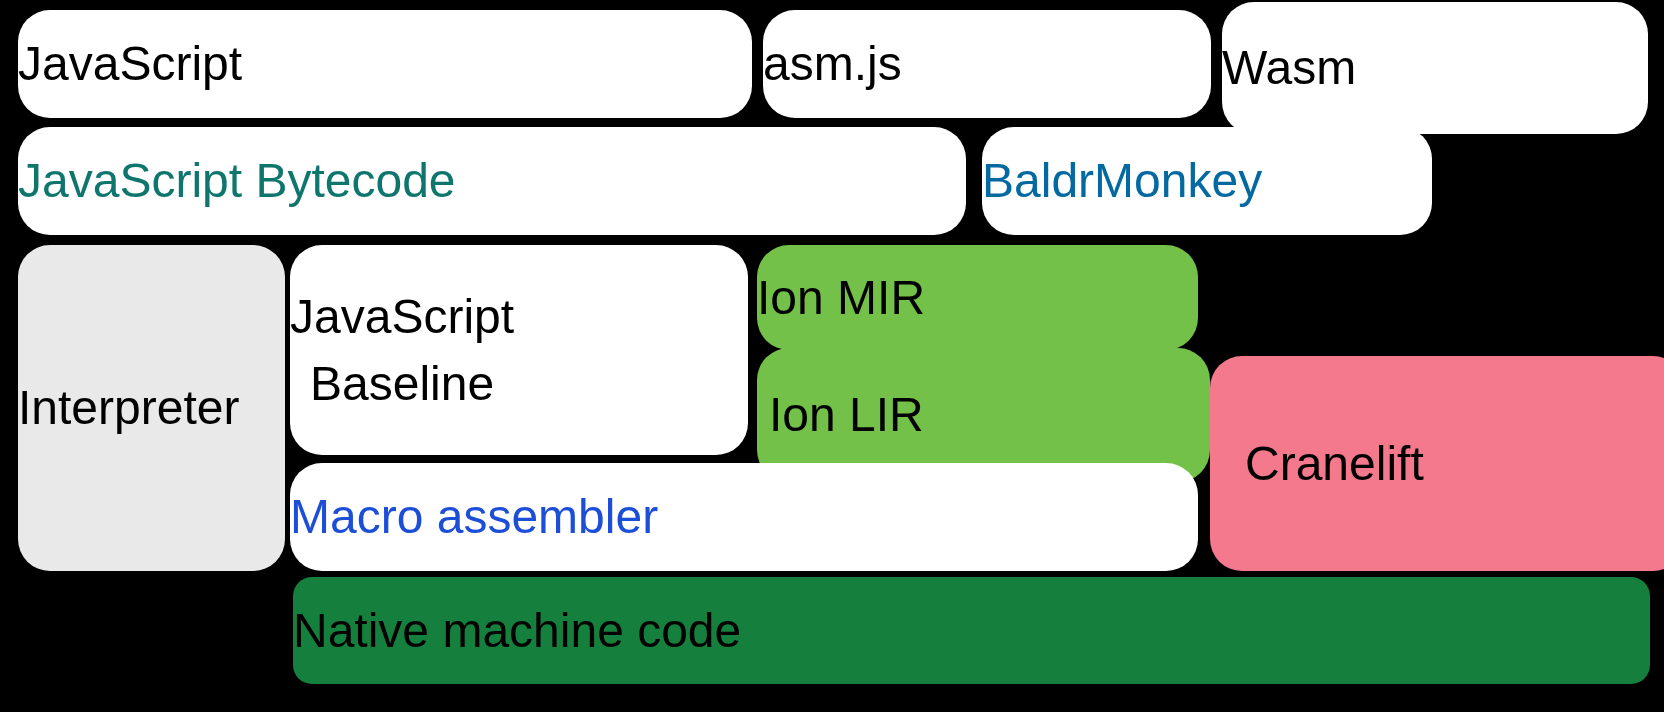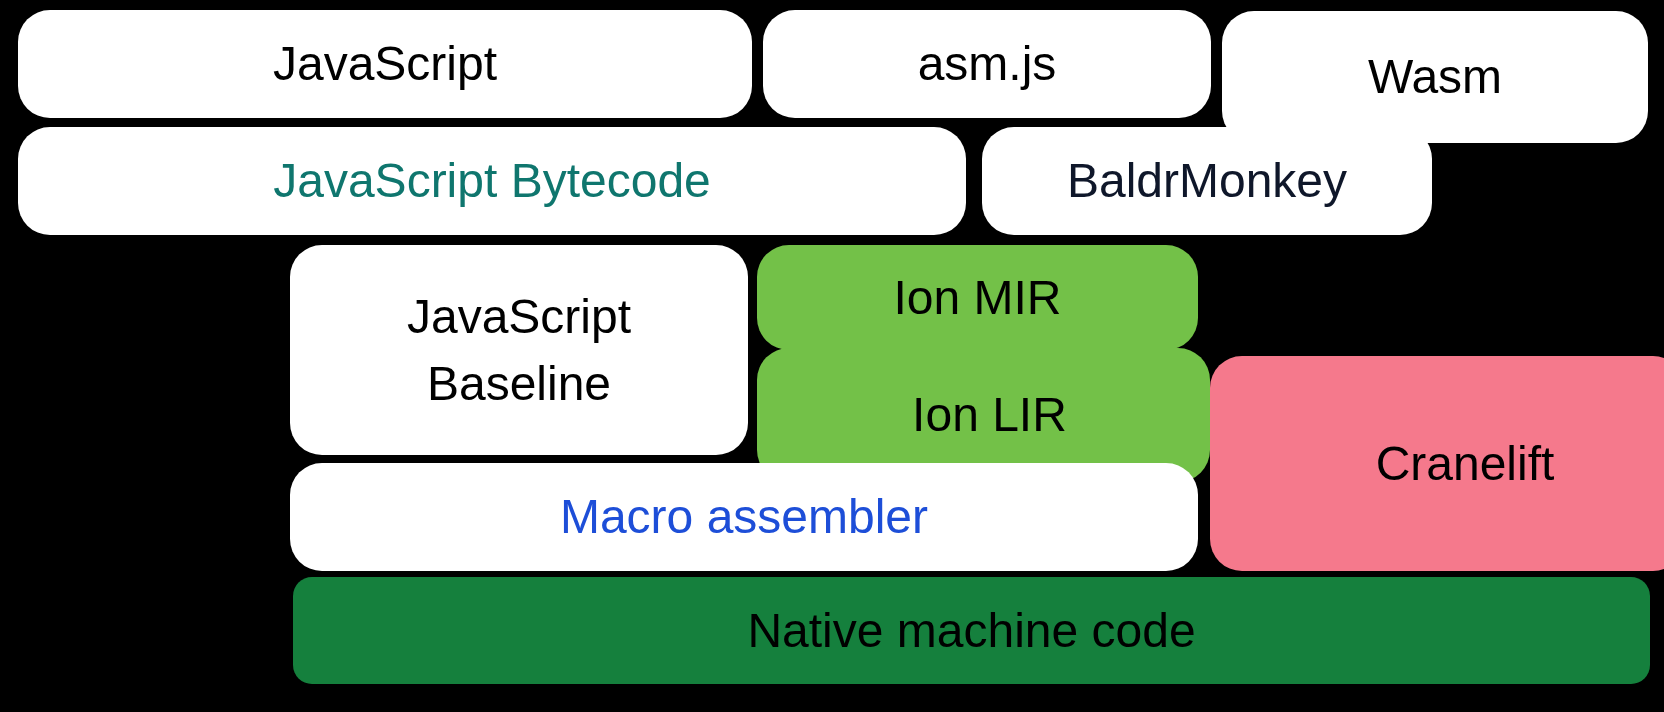--- a/index.html
+++ b/index.html
@@ -17,33 +17,32 @@
   }
   .box {
     position: absolute;
     border-radius: 32px;
     background: #ffffff;
     color: #000000;
     font-size: 48px;
     line-height: 1.2;
     display: flex;
     align-items: center;
-    justify-content: center;
     text-align: center;
     white-space: nowrap;
   }
   .box .stack {
     display: flex;
     flex-direction: column;
     line-height: 1.4;
   }
   
   #b-javascript        { left: 18px;   top: 10px;  width: 734px;  height: 108px; }
   #b-asm-js            { left: 763px;  top: 10px;  width: 448px;  height: 108px; }
-  #b-wasm              { left: 1222px; top: 11px;  width: 426px;  height: 132px; }
+  #b-wasm              { left: 1222px; top: 2px;  width: 426px;  height: 132px; }
   #b-bytecode          { left: 18px;   top: 127px; width: 948px;  height: 108px; }
   #b-baldrmonkey       { left: 982px;  top: 127px; width: 450px;  height: 108px; }
   #b-interpreter       { left: 18px;   top: 245px; width: 267px;  height: 326px; }
   #b-baseline          { left: 290px;  top: 245px; width: 458px;  height: 210px; }
   #b-ion-mir           { left: 757px;  top: 245px; width: 441px;  height: 105px; }
   #b-ion-lir           { left: 757px;  top: 348px; width: 441px;  height: 134px; padding-left: 12px; }
   #b-cranelift         { left: 1210px; top: 356px; width: 440px;  height: 215px; padding-left: 35px; }
   #b-macro-assembler   { left: 290px;  top: 463px; width: 908px;  height: 108px; }
   #b-native            { left: 293px;  top: 577px; width: 1357px; height: 107px; }
 </style>
@@ -61,24 +60,27 @@
   </div>
 
   <div class="box" id="b-wasm" style="background: rgb(255, 255, 255); color: rgb(0, 0, 0);">
     <span>Wasm</span>
   </div>
 
   <div class="box" id="b-bytecode" style="background: rgb(255, 255, 255); color: #0f766e;">
     <span>JavaScript Bytecode</span>
   </div>
 
-  <div class="box" id="b-baldrmonkey" style="background: rgb(255, 255, 255); color: #0f172a;">
+  <div class="box" id="b-baldrmonkey" style="background: rgb(255, 255, 255); color: #0369a1;">
     <span>BaldrMonkey</span>
   </div>
 
+  <div class="box" id="b-interpreter" style="background: rgb(233, 233, 233); color: rgb(0, 0, 0);">
+    <span>Interpreter</span>
+  </div>
 
   <div class="box" id="b-baseline" style="background: rgb(255, 255, 255); color: rgb(0, 0, 0);">
     <span class="stack">
       <span>JavaScript</span>
       <span>Baseline</span>
     </span>
   </div>
 
   <div class="box" id="b-ion-mir" style="background: rgb(115, 193, 72); color: rgb(0, 0, 0);">
     <span>Ion MIR</span>

